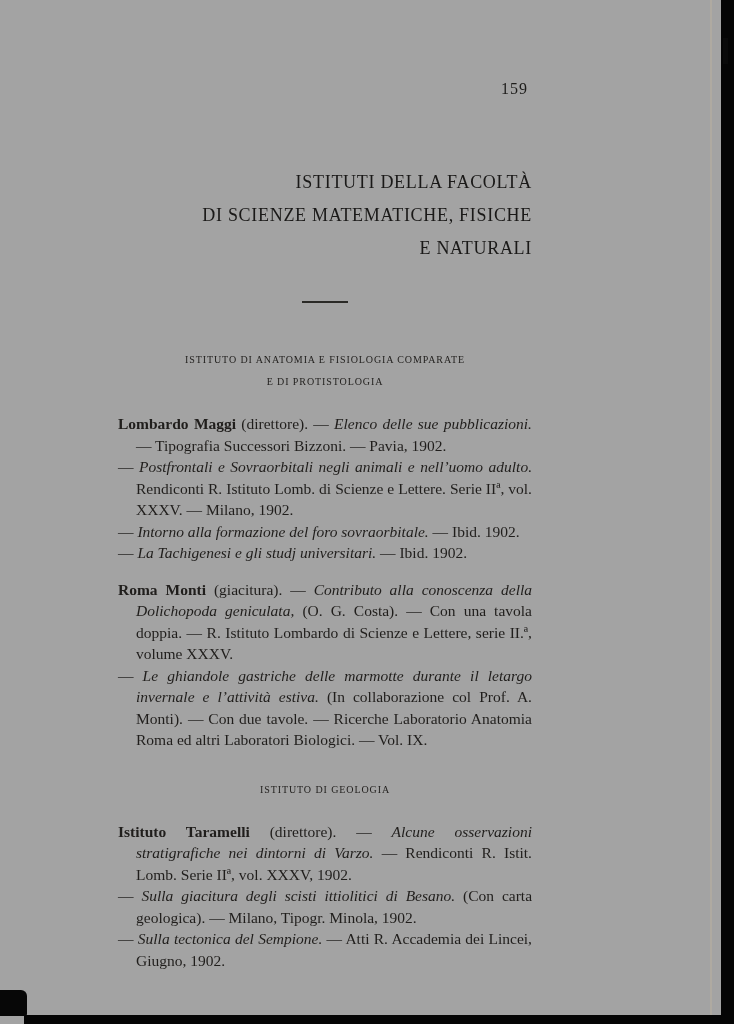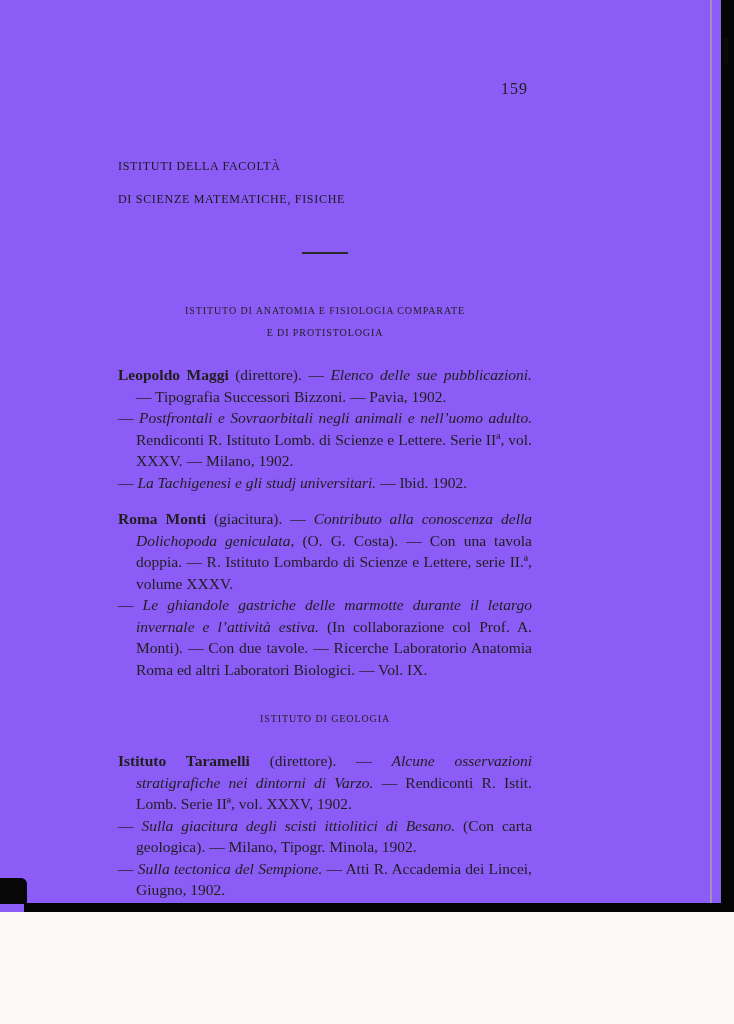--- a/index.html
+++ b/index.html
@@ -5,22 +5,22 @@
   html, body { margin: 0; padding: 0; }
   body {
     width: 734px; height: 1024px;
     background: #fbfaf6;
     font-family: "Liberation Serif", "DejaVu Serif", serif;
     color: #1e1d1b;
     overflow: hidden;
   }
   .scan-page {
     position: relative;
-    width: 734px; height: 912px;
-    background: #8b5cf6;
+    width: 734px; height: 1024px;
+    background: #a3a3a3;
     overflow: hidden;
   }
   
   .edge-right-black {
     position: absolute; top: 0; right: 0;
     width: 13px; height: 100%;
     background: #050505;
   }
   .edge-binding-shadow {
     position: absolute; top: 0; right: 22px;
@@ -48,23 +48,23 @@
     left: 118px; top: 80px;
     width: 414px;
   }
   .page-number {
     text-align: right;
     font-size: 16px;
     letter-spacing: 1px;
     padding-right: 4px;
   }
   .main-title {
-    margin-top: 52px;
-    text-align: left;
-    font-size: 12px;
+    margin-top: 68px;
+    text-align: right;
+    font-size: 18px;
     line-height: 33px;
     letter-spacing: 0.7px;
     color: #1a1918;
   }
   .title-divider {
     width: 46px; height: 2px;
     background: #2a2926;
     margin: 36px auto 0 auto;
   }
   .sections { margin-top: 46px; }
@@ -96,32 +96,34 @@
 <body>
 
 <div class="scan-page">
 
   <div class="content">
     <div class="page-number">159</div>
 
     <div class="main-title">
       <div>ISTITUTI DELLA FACOLTÀ</div>
       <div>DI SCIENZE MATEMATICHE, FISICHE</div>
+      <div>E NATURALI</div>
     </div>
 
     <div class="title-divider"></div>
 
     <div class="sections">
         <section>
           <div class="section-heading">
             <div>ISTITUTO DI ANATOMIA E FISIOLOGIA COMPARATE</div>
             <div>E DI PROTISTOLOGIA</div>
           </div>
-          <p class="entry group-start"><span class="b">Leopoldo Maggi</span><span> (direttore). — </span><span class="i">Elenco delle sue pubblicazioni.</span><span> — Tipografia Successori Bizzoni. — Pavia, 1902.</span></p>
+          <p class="entry group-start"><span class="b">Lombardo Maggi</span><span> (direttore). — </span><span class="i">Elenco delle sue pubblicazioni.</span><span> — Tipografia Successori Bizzoni. — Pavia, 1902.</span></p>
           <p class="entry"><span>— </span><span class="i">Postfrontali e Sovraorbitali negli animali e nell’uomo adulto.</span><span> Rendiconti R. Istituto Lomb. di Scienze e Lettere. Serie IIª, vol. XXXV. — Milano, 1902.</span></p>
+          <p class="entry"><span>— </span><span class="i">Intorno alla formazione del foro sovraorbitale.</span><span> — Ibid. 1902.</span></p>
           <p class="entry"><span>— </span><span class="i">La Tachigenesi e gli studj universitari.</span><span> — Ibid. 1902.</span></p>
           <p class="entry group-start"><span class="b">Roma Monti</span><span> (giacitura). — </span><span class="i">Contributo alla conoscenza della Dolichopoda geniculata,</span><span> (O. G. Costa). — Con una tavola doppia. — R. Istituto Lombardo di Scienze e Lettere, serie II.ª, volume XXXV.</span></p>
           <p class="entry"><span>— </span><span class="i">Le ghiandole gastriche delle marmotte durante il letargo invernale e l’attività estiva.</span><span> (In collaborazione col Prof. A. Monti). — Con due tavole. — Ricerche Laboratorio Anatomia Roma ed altri Laboratori Biologici. — Vol. IX.</span></p>
         </section>
         <section>
           <div class="section-heading">
             <div>ISTITUTO DI GEOLOGIA</div>
           </div>
           <p class="entry group-start"><span class="b">Istituto Taramelli</span><span> (direttore). — </span><span class="i">Alcune osservazioni stratigrafiche nei dintorni di Varzo.</span><span> — Rendiconti R. Istit. Lomb. Serie IIª, vol. XXXV, 1902.</span></p>
           <p class="entry"><span>— </span><span class="i">Sulla giacitura degli scisti ittiolitici di Besano.</span><span> (Con carta geologica). — Milano, Tipogr. Minola, 1902.</span></p>

